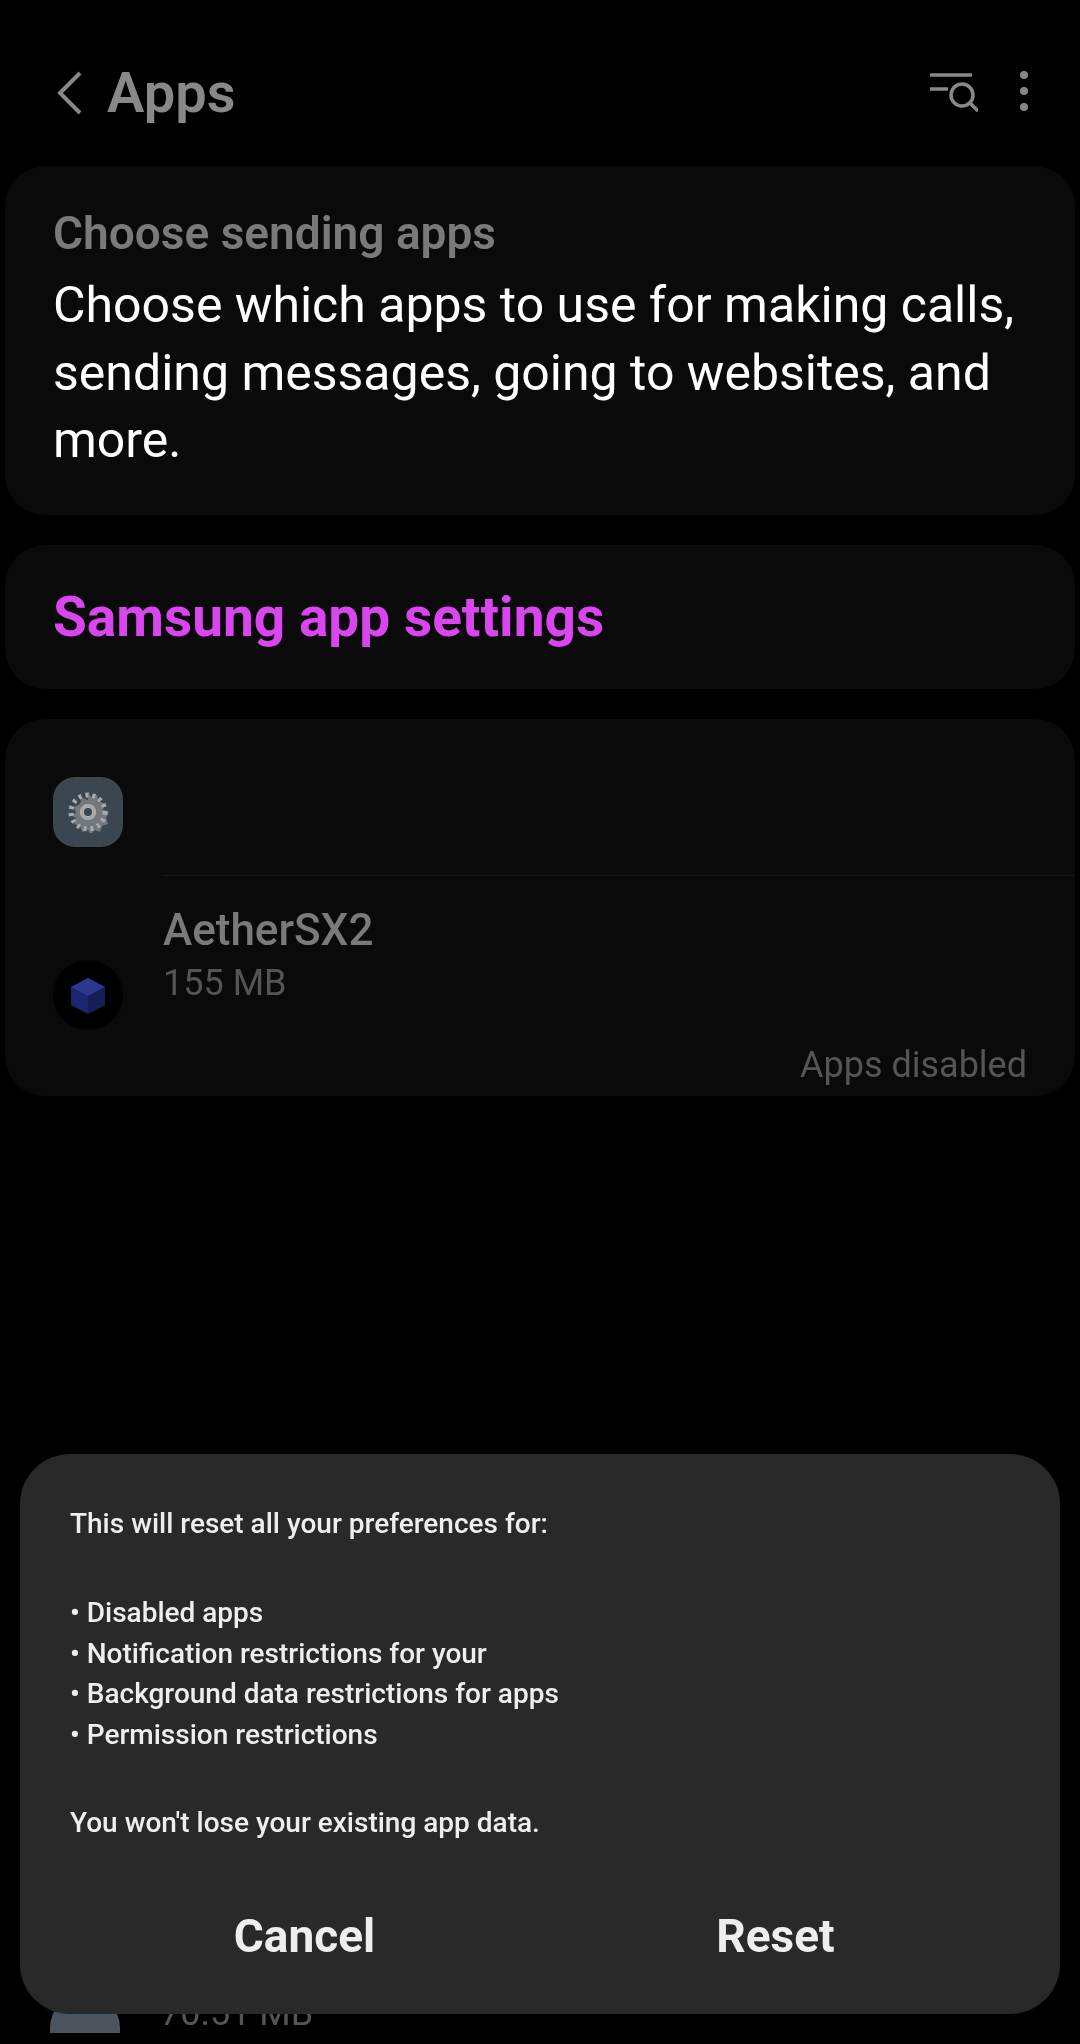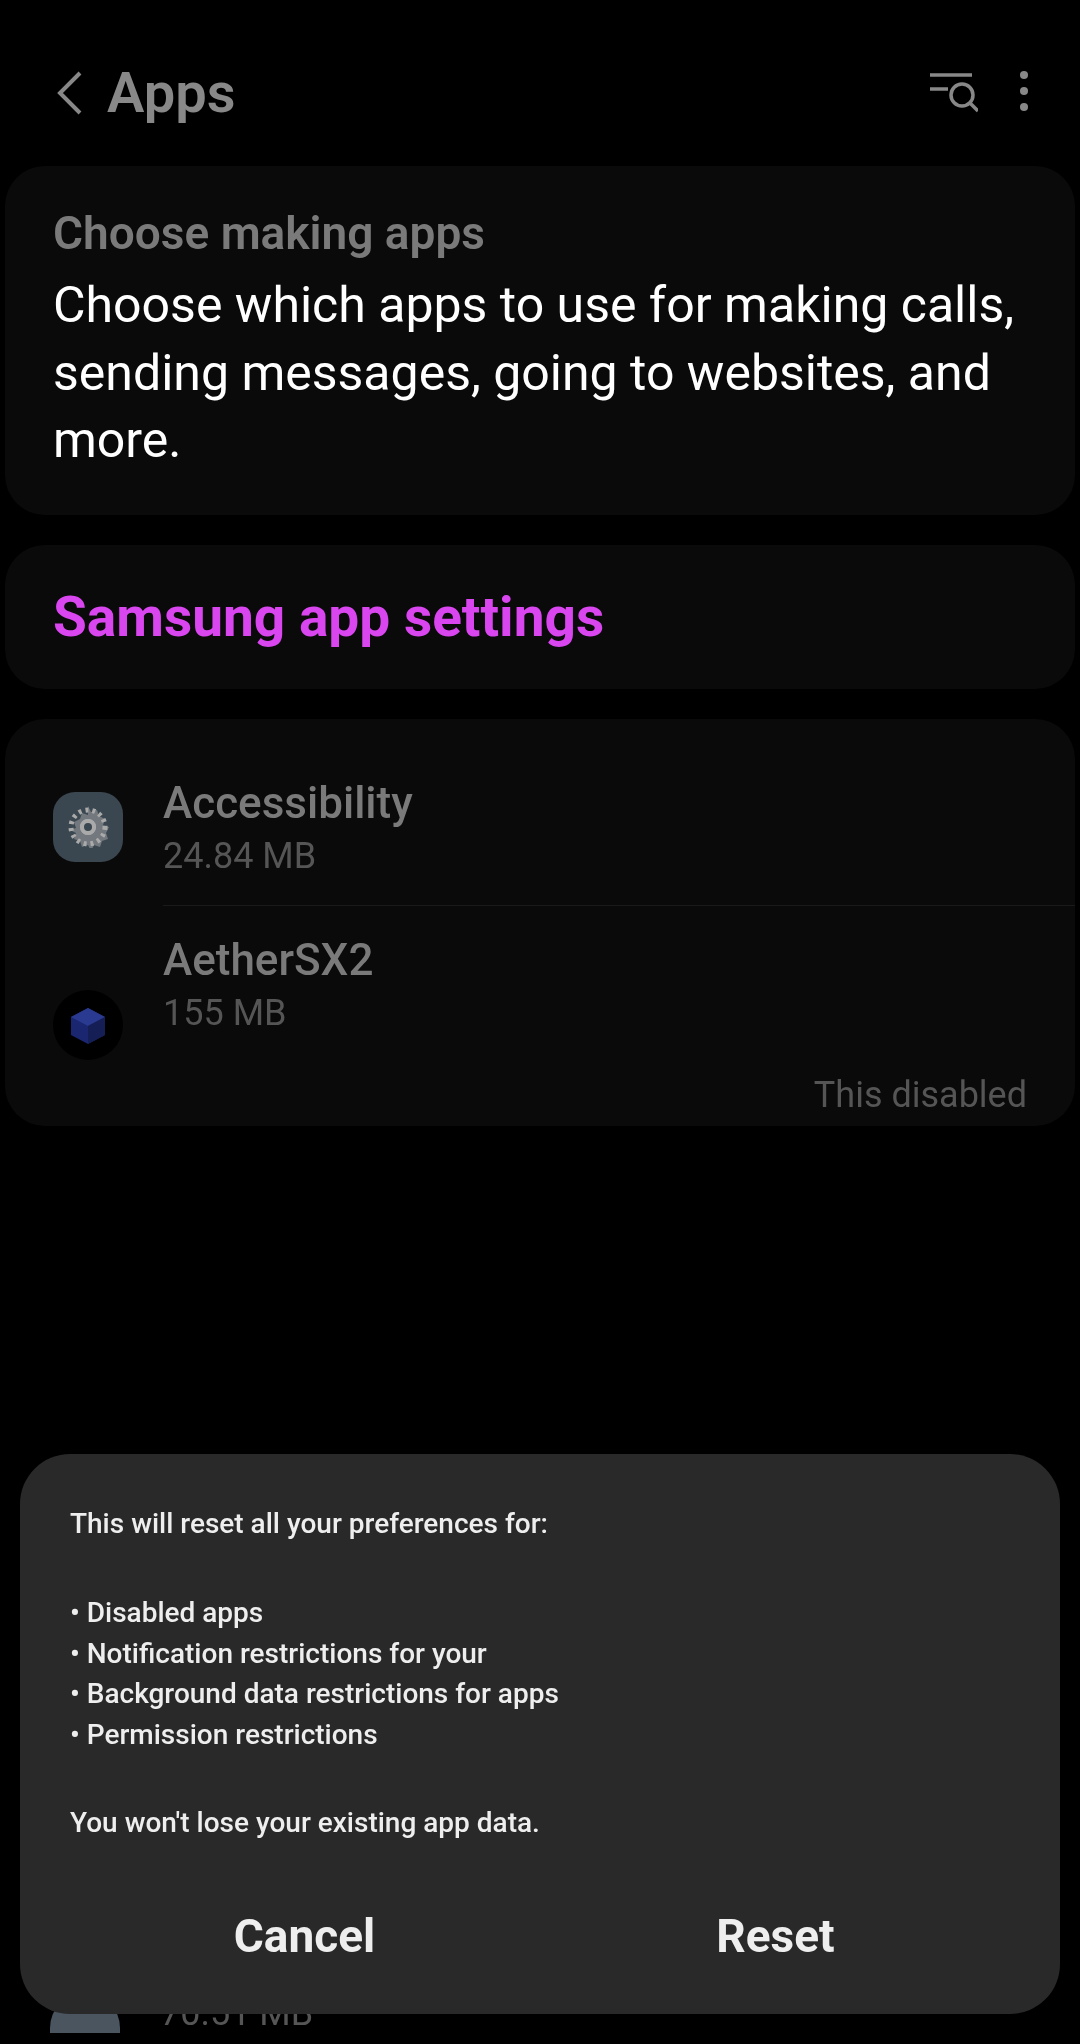--- a/index.html
+++ b/index.html
@@ -229,61 +229,57 @@
       <svg width="12" height="44" viewBox="0 0 12 44" fill="currentColor">
         <circle cx="6" cy="6" r="4"></circle>
         <circle cx="6" cy="22" r="4"></circle>
         <circle cx="6" cy="38" r="4"></circle>
       </svg>
     </div>
   </div>
 </div>
 
 <div class="card">
-  <div class="card-title">Choose making apps</div>
+  <div class="card-title">Choose sending apps</div>
   <div class="card-subtitle">Choose which apps to use for making calls, sending messages, going to websites, and more.</div>
 </div>
 
 <div class="card">
   <div class="card-single-title">Samsung app settings</div>
 </div>
 
 <div class="apps-section">
 
   <div class="app-item">
     <div class="app-icon app-icon-gear">
       <svg width="42" height="42" viewBox="0 0 42 42" fill="#aaa">
         <path d="M21 13a8 8 0 1 0 0 16 8 8 0 0 0 0-16zm0 12a4 4 0 1 1 0-8 4 4 0 0 1 0 8z"></path>
         <path d="M21 0l3 6 6-2 2 6 6 3-2 6 6 2-3 6 2 6-6 2-2 6-6-2-3 6-3-6-6 2-2-6-6-2 2-6-6-3 6-2-2-6 6-3 2-6 6 2z" opacity="0.5"></path>
         <circle cx="21" cy="21" r="17" fill="none" stroke="#aaa" stroke-width="5" stroke-dasharray="3 4"></circle>
         <circle cx="21" cy="21" r="6" fill="#3a4750" stroke="#aaa" stroke-width="4"></circle>
       </svg>
     </div>
-    <div class="app-info">
-      <div class="app-name">Accessibility</div>
-      <div class="app-size">24.84 MB</div>
-    </div>
   </div>
 
   <div class="divider"></div>
 
   <div class="app-item" style="align-items:center; padding-bottom:10px;">
     <div class="app-icon app-icon-cube">
       <svg width="50" height="50" viewBox="0 0 50 50">
         <polygon points="25,8 42,17 42,35 25,44 8,35 8,17" fill="#1a2670"></polygon>
         <polygon points="25,8 42,17 25,26 8,17" fill="#2a3a90"></polygon>
         <polygon points="25,26 42,17 42,35 25,44" fill="#151f55"></polygon>
       </svg>
     </div>
     <div style="flex:1">
       <div class="app-info">
         <div class="app-name">AetherSX2</div>
         <div class="app-size">155 MB</div>
       </div>
-      <div class="app-status">This disabled</div>
+      <div class="app-status">Apps disabled</div>
     </div>
   </div>
 </div>
 
 <div class="partial-item">
   <div class="partial-icon"></div>
   <div class="partial-text">70.51 MB</div>
 </div>
 
 <div class="dialog-overlay">

